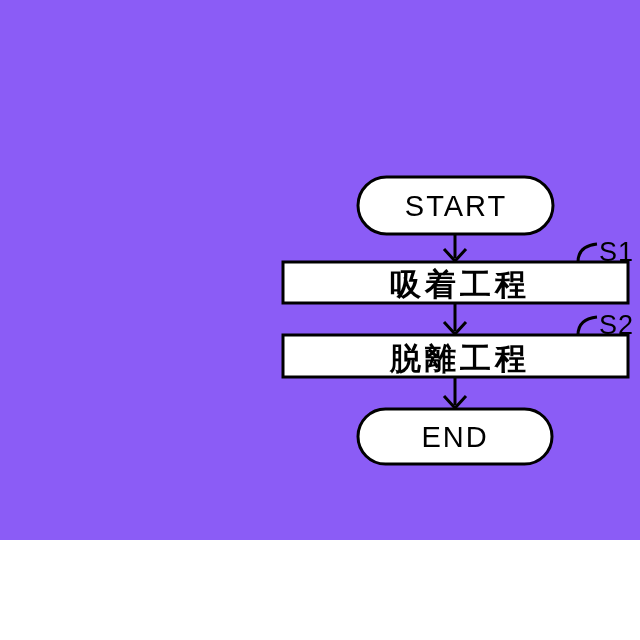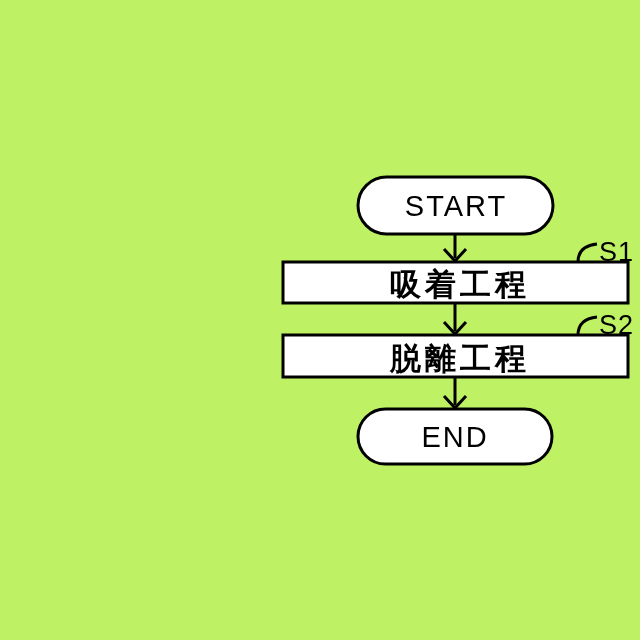--- a/index.html
+++ b/index.html
@@ -7,22 +7,22 @@
     padding: 0;
     background: #ffffff;
     width: 640px;
     height: 640px;
     overflow: hidden;
     font-family: "Liberation Sans", sans-serif;
   }
   .figure-wrap {
     position: relative;
     width: 640px;
-    height: 640px;
-    background: #bef264;
+    height: 540px;
+    background: #8b5cf6;
   }
   svg text {
     fill: #000000;
     user-select: none;
   }
   .terminal-label {
     font-family: "Liberation Sans", sans-serif;
     font-size: 29px;
     font-weight: 400;
     letter-spacing: 2px;

